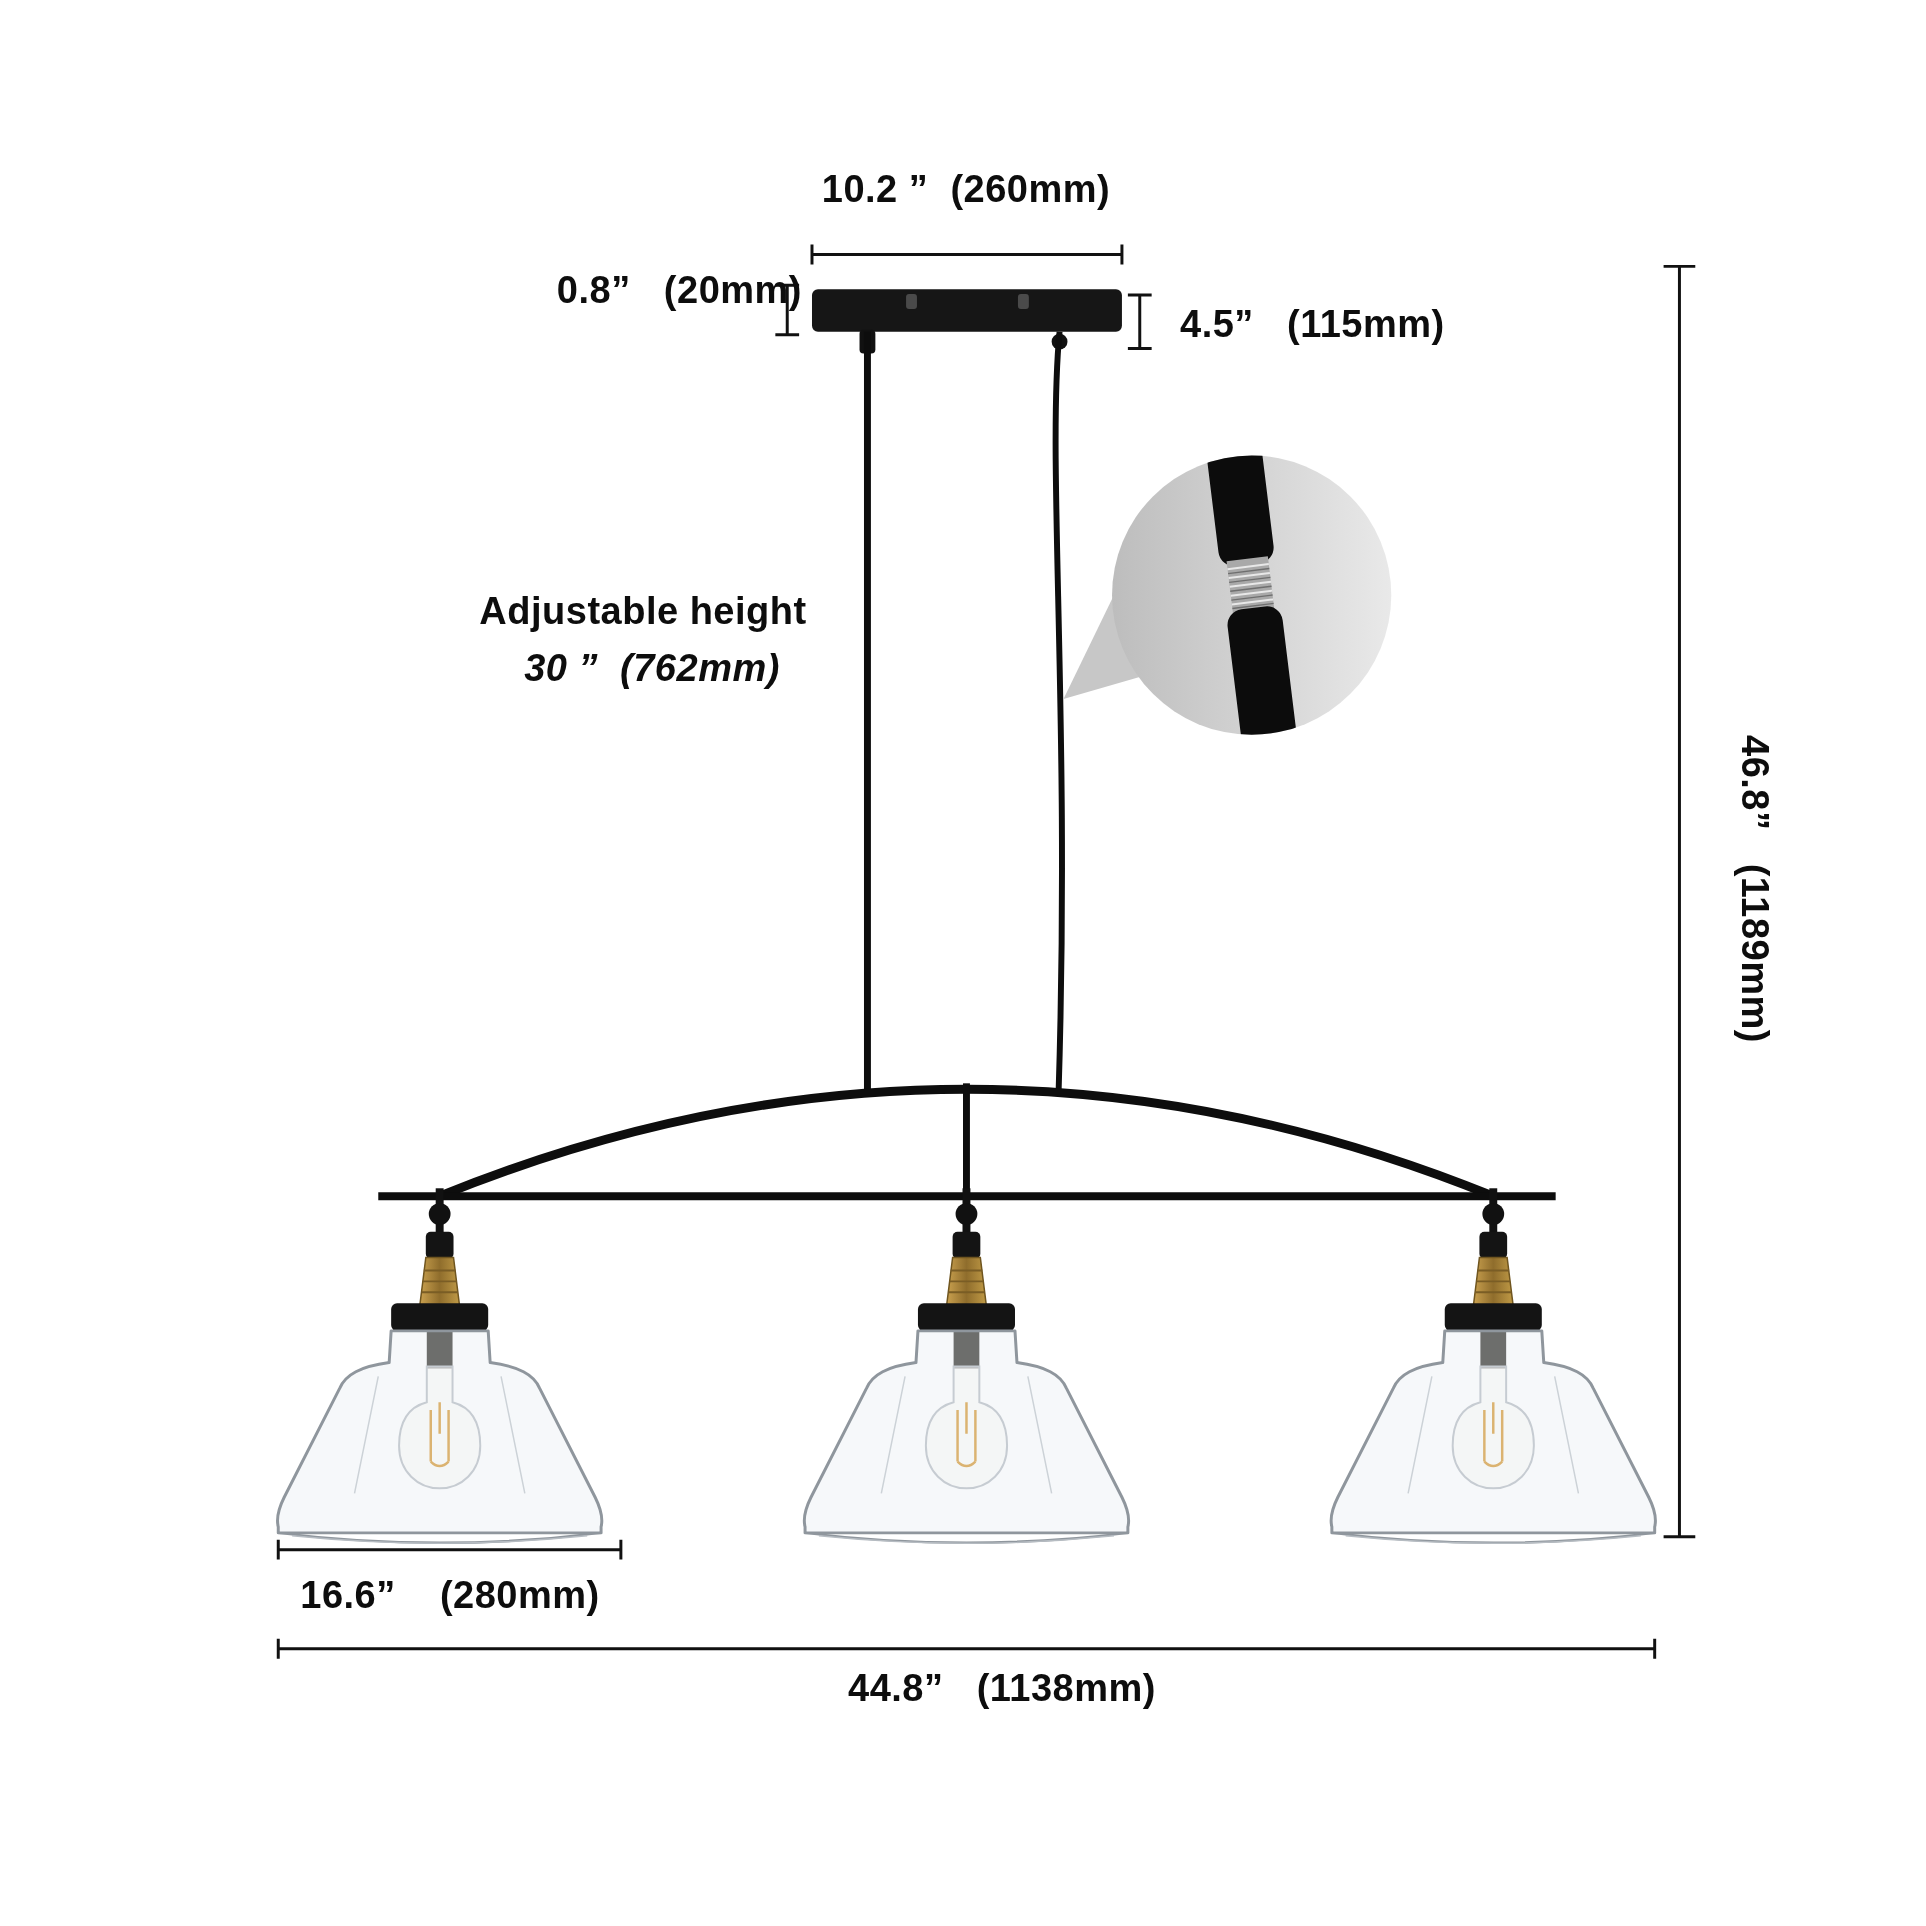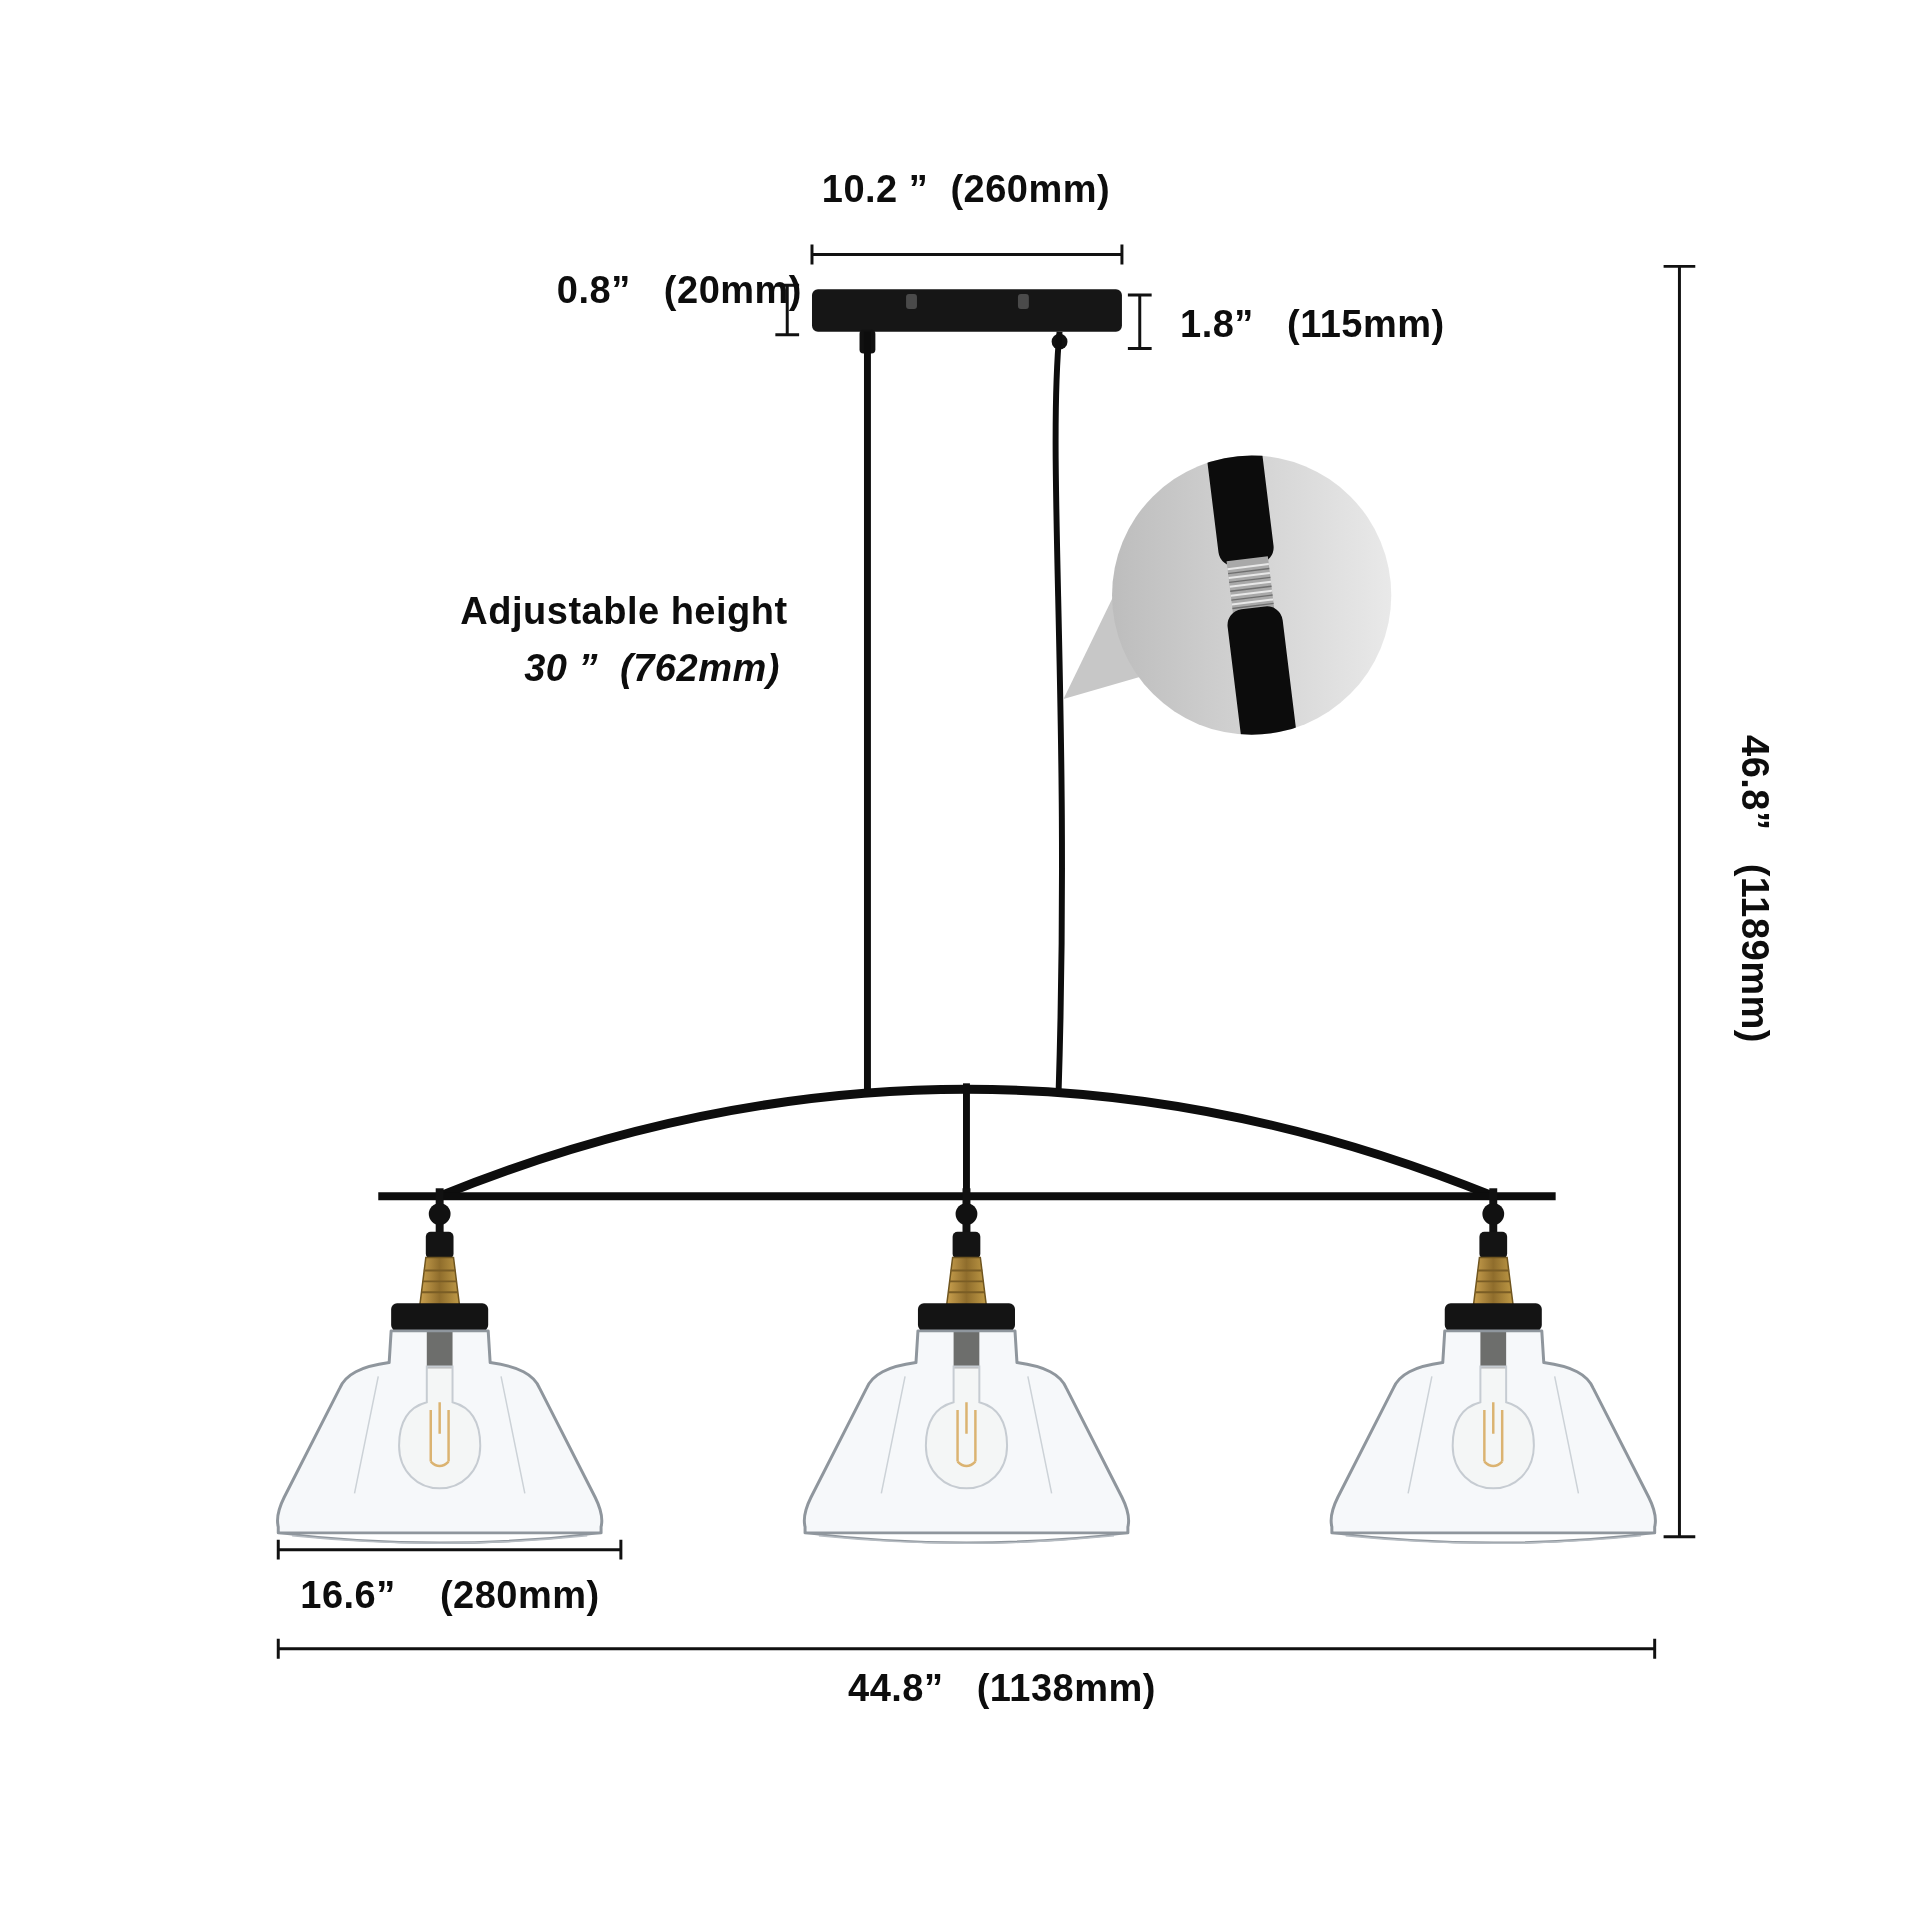--- a/index.html
+++ b/index.html
@@ -113,23 +113,23 @@
       <path d="M1680,269 H1712 M1696,269 V1552 M1680,1552 H1712"></path>
       <path d="M281,1555 V1575 M281,1565 H627 M627,1555 V1575"></path>
       <path d="M281,1655 V1675 M281,1665 H1671 M1671,1655 V1675"></path>
     </g>
   </svg>
 
   <div class="dim center" style="left:966px; top:168px;">10.2 ”  (260mm)</div>
 
   <div class="dim right-anchor" style="left:754px; top:269px;">0.8”   (20mm)</div>
 
-  <div class="dim" style="left:1180px; top:303px;">1.8”   (115mm)</div>
+  <div class="dim" style="left:1180px; top:303px;">4.5”   (115mm)</div>
 
-  <div class="dim center" style="left:624px; top:590px;">Adjustable height</div>
+  <div class="dim center" style="left:643px; top:590px;">Adjustable height</div>
   <div class="dim center" style="left:652px; top:647px;font-style:italic;">30 ”  (762mm)</div>
 
   <div class="dim rot" style="left:1776px; top:735px;">46.8”   (1189mm)</div>
 
   <div class="dim center" style="left:450px; top:1574px;">16.6”    (280mm)</div>
 
   <div class="dim center" style="left:966px; top:1667px;margin-left:36px;">44.8”   (1138mm)</div>
 
 </div>
 

